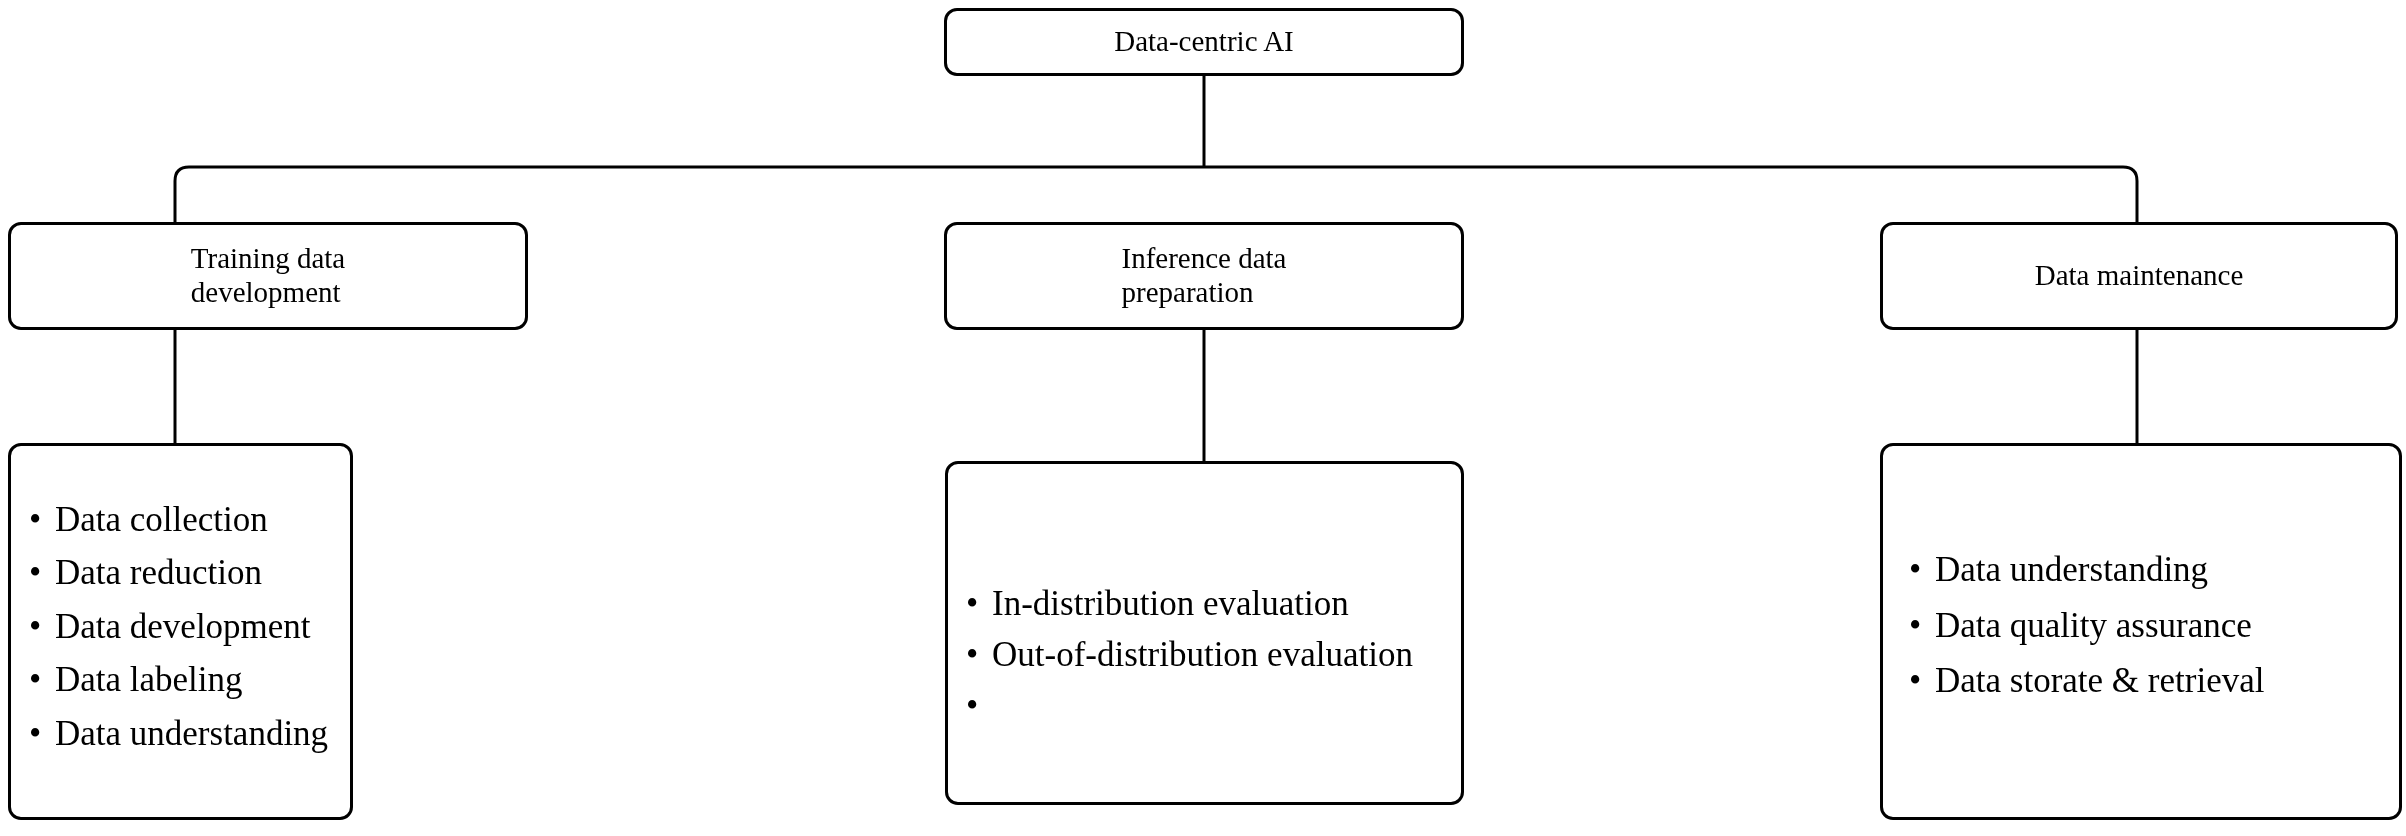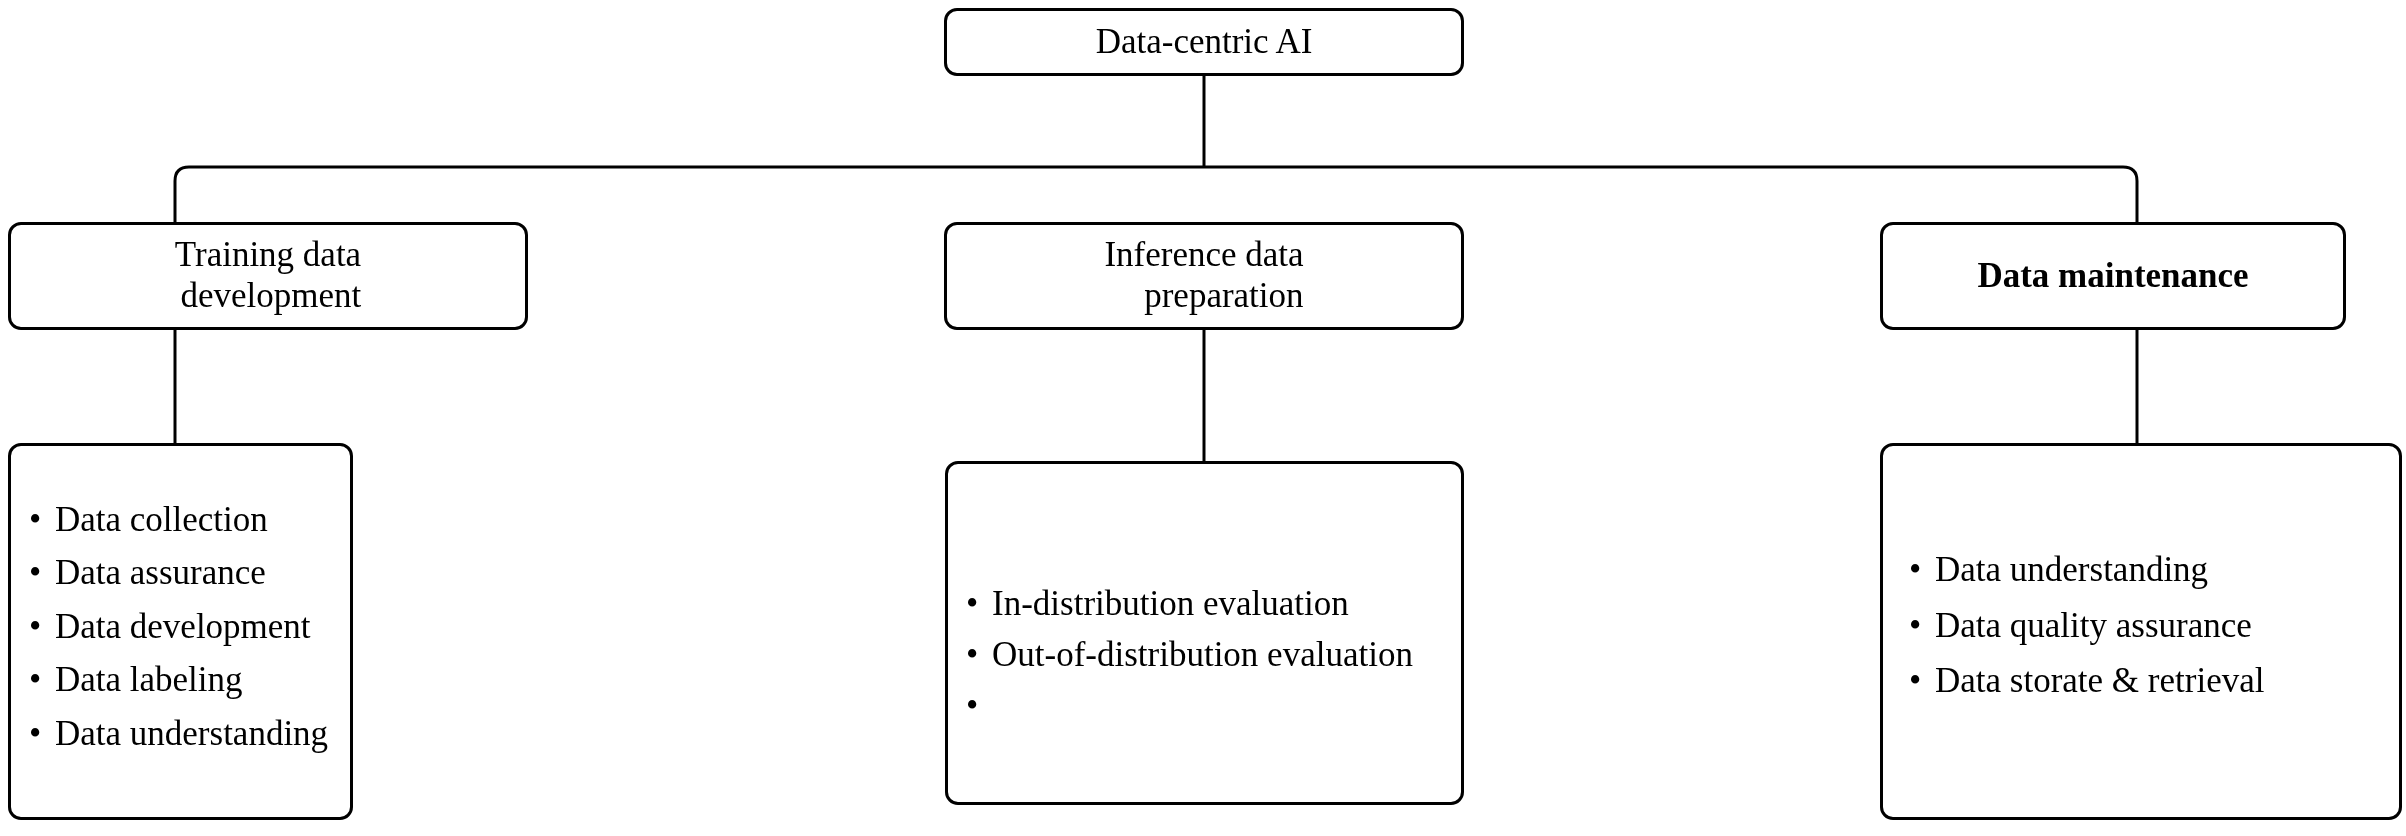--- a/index.html
+++ b/index.html
@@ -32,22 +32,22 @@
     box-sizing: border-box;
     background: #ffffff;
     border: 3px solid #000000;
     border-radius: 13px;
     display: flex;
     align-items: center;
     justify-content: center;
     z-index: 2;
   }
   .node-label {
-    text-align: right;
-    font-size: 35px;
+    text-align: left;
+    font-size: 29px;
     line-height: 1.17;
     padding: 0 14px;
     white-space: pre-line;
   }
   .leaf-box {
     position: absolute;
     box-sizing: border-box;
     background: #ffffff;
     border: 3px solid #000000;
     border-radius: 13px;
@@ -75,21 +75,21 @@
     position: absolute;
     left: 0;
     top: 0;
     font-size: 35px;
     line-height: 1.24;
   }
   
   #node-root        { left: 944px;  top: 8px;   width: 520px; height: 68px; }
   #node-training    { left: 8px;    top: 222px; width: 520px; height: 108px; }
   #node-inference   { left: 944px;  top: 222px; width: 520px; height: 108px; }
-  #node-maintenance { left: 1880px; top: 222px; width: 466px; height: 108px; font-weight: bold; }
+  #node-maintenance { left: 1880px; top: 222px; width: 518px; height: 108px; }
 
   #leaf-training    { left: 8px;    top: 443px; width: 345px; height: 377px; }
   #leaf-inference   { left: 945px;  top: 461px; width: 519px; height: 344px; }
   #leaf-maintenance { left: 1880px; top: 443px; width: 522px; height: 377px; }
 
   #leaf-training .leaf-item  { margin-bottom: 10px; }
   #leaf-inference .leaf-item { margin-bottom: 8px; }
   #leaf-maintenance .leaf-item { margin-bottom: 12px; }
   #leaf-maintenance .leaf-list { padding-left: 26px; }
   #leaf-inference .leaf-list { padding-left: 18px; }
@@ -129,21 +129,21 @@
   </div>
 
   <div class="leaf-box" id="leaf-training">
     <ul class="leaf-list">
       <li class="leaf-item">
         <span class="bullet">•</span>
         <span>Data collection</span>
       </li>
       <li class="leaf-item">
         <span class="bullet">•</span>
-        <span>Data assurance</span>
+        <span>Data reduction</span>
       </li>
       <li class="leaf-item">
         <span class="bullet">•</span>
         <span>Data development</span>
       </li>
       <li class="leaf-item">
         <span class="bullet">•</span>
         <span>Data labeling</span>
       </li>
       <li class="leaf-item">

